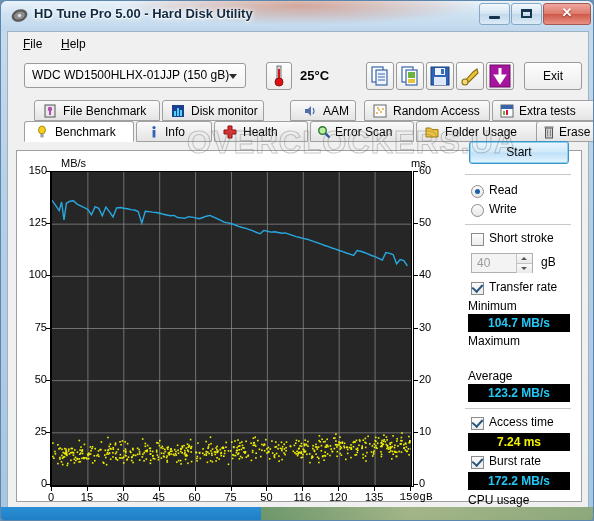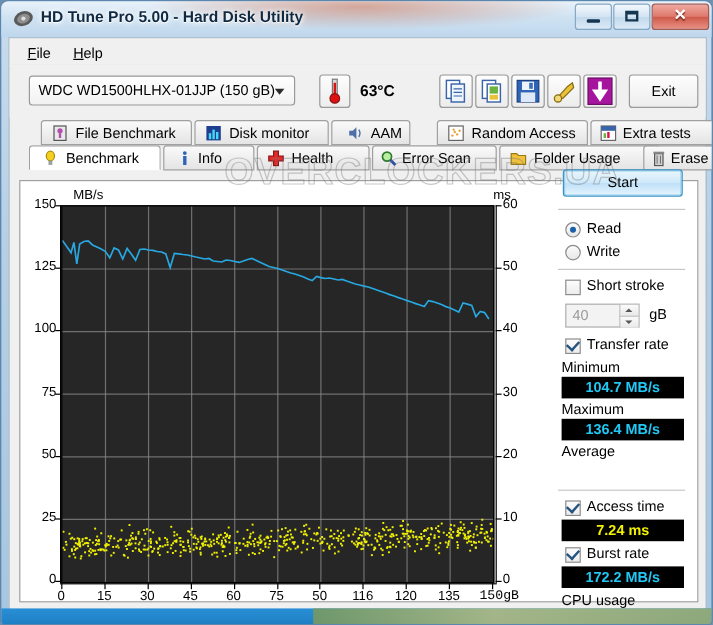--- a/index.html
+++ b/index.html
@@ -177,21 +177,21 @@
         <span class="carrow"></span>
       </div>
 
       <div class="thermo">
         <svg width="24" height="26" viewBox="0 0 24 26">
           <rect x="10" y="3" width="4" height="13" fill="#d8d8d8" stroke="#777" stroke-width="1"></rect>
           <rect x="11" y="6" width="2" height="10" fill="#d11"></rect>
           <circle cx="12" cy="19" r="4" fill="#d11" stroke="#8a1111" stroke-width="1"></circle>
         </svg>
       </div>
-      <div class="temp">63°C</div>
+      <div class="temp">25°C</div>
 
       <div class="tb-btn" style="left:358px">
         <svg width="26" height="26" viewBox="0 0 26 26">
           <rect x="5" y="4" width="11" height="15" fill="#fff" stroke="#3a64a8" stroke-width="1.2"></rect>
           <rect x="9" y="7" width="11" height="15" fill="#eef4fd" stroke="#3a64a8" stroke-width="1.2"></rect>
           <g stroke="#3a64a8" stroke-width="1">
               <line x1="11" y1="11" x2="18" y2="11"></line>
               <line x1="11" y1="14" x2="18" y2="14"></line>
               <line x1="11" y1="17" x2="18" y2="17"></line>
             </g>
@@ -233,30 +233,30 @@
 
     <div class="tabrow" style="top:68px;left:8px;width:566px">
       <div class="tab" style="left:18px;width:126px">
         <svg class="ticon" style="left:8px" viewBox="0 0 14 14">
           <rect x="2" y="1" width="10" height="12" fill="#e9e9e9" stroke="#555" stroke-width="1"></rect>
           <circle cx="7" cy="5" r="2.2" fill="#b14fb1"></circle>
             <rect x="6" y="7" width="2" height="4" fill="#b14fb1"></rect>
         </svg>
         <span class="tlabel" style="left:28px">File Benchmark</span>
       </div>
-      <div class="tab" style="left:146px;width:112px">
+      <div class="tab" style="left:146px;width:102px">
         <svg class="ticon" style="left:8px" viewBox="0 0 14 14">
           <rect x="1" y="1" width="12" height="12" fill="#1d3f8f"></rect>
           <rect x="3" y="7" width="2" height="5" fill="#49d6f5"></rect>
             <rect x="6" y="4" width="2" height="8" fill="#49d6f5"></rect>
           <rect x="9" y="6" width="2" height="6" fill="#49d6f5"></rect>
         </svg>
         <span class="tlabel" style="left:28px">Disk monitor</span>
       </div>
-      <div class="tab" style="left:260px;width:66px">
+      <div class="tab" style="left:274px;width:66px">
         <svg class="ticon" style="left:12px" viewBox="0 0 14 14">
           <path d="M2 5 L5 5 L8 2 L8 12 L5 9 L2 9 Z" fill="#4f6fa8"></path>
           <path d="M10 4 Q12 7 10 10" stroke="#4f6fa8" stroke-width="1.2" fill="none"></path>
         </svg>
         <span class="tlabel" style="left:32px">AAM</span>
       </div>
       <div class="tab" style="left:348px;width:126px">
         <svg class="ticon" style="left:8px" viewBox="0 0 14 14">
           <rect x="1" y="1" width="12" height="12" fill="#fff" stroke="#666" stroke-width="1"></rect>
           <g fill="#e8a33a">
@@ -1094,22 +1094,22 @@
       </span>
     </div>
     <div class="gB" style="top:128px">gB</div>
 
     <div class="cbox on" style="top:155px"></div>
     <div class="clabel" style="top:153px">Transfer rate</div>
 
     <div class="ptitle" style="top:172px">Minimum</div>
     <div class="lcd cyan" style="top:187px">104.7 MB/s</div>
     <div class="ptitle" style="top:207px">Maximum</div>
-    <div class="lcd cyan" style="top:222px">136.4 MB/s</div>
     <div class="ptitle" style="top:242px">Average</div>
+    <div class="lcd cyan" style="top:257px">123.2 MB/s</div>
     <div class="sep" style="top:281px"></div>
 
     <div class="cbox on" style="top:290px"></div>
     <div class="clabel" style="top:288px">Access time</div>
     <div class="lcd yellow" style="top:306px">7.24 ms</div>
 
     <div class="cbox on" style="top:329px"></div>
     <div class="clabel" style="top:327px">Burst rate</div>
     <div class="lcd cyan" style="top:345px">172.2 MB/s</div>
 

